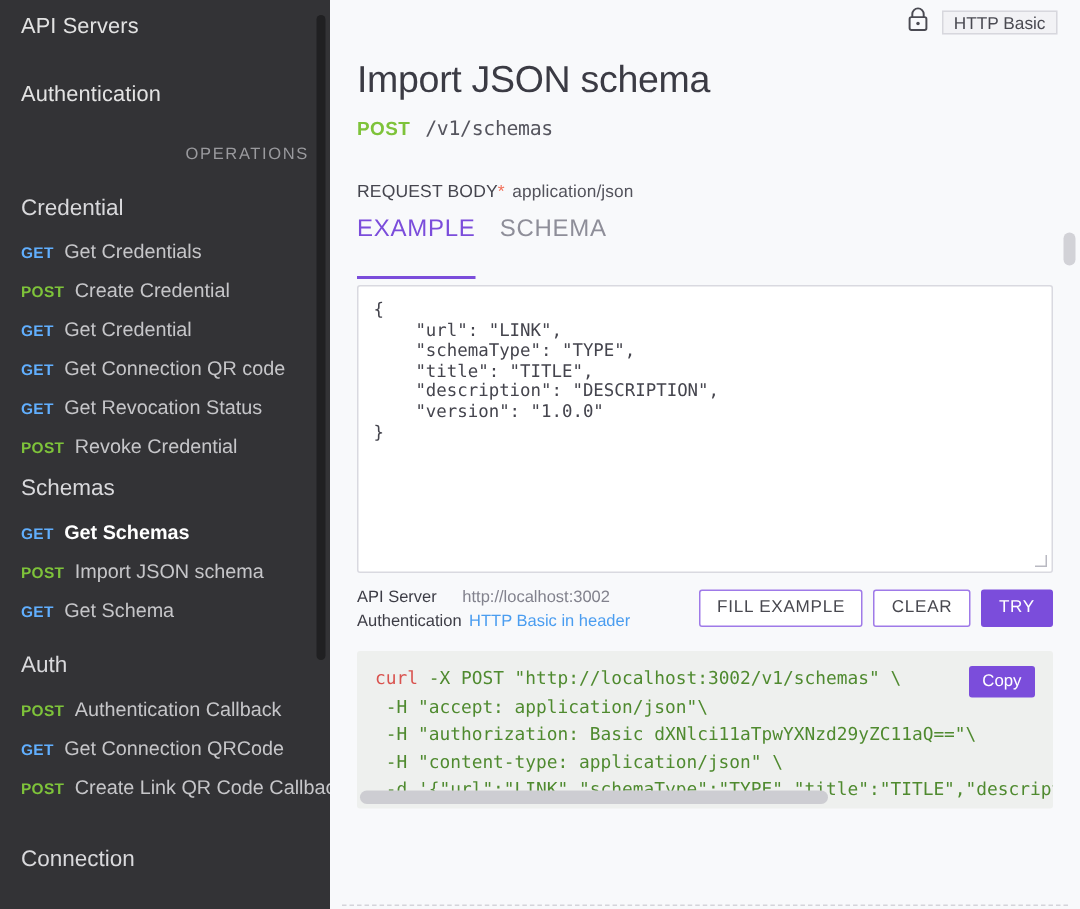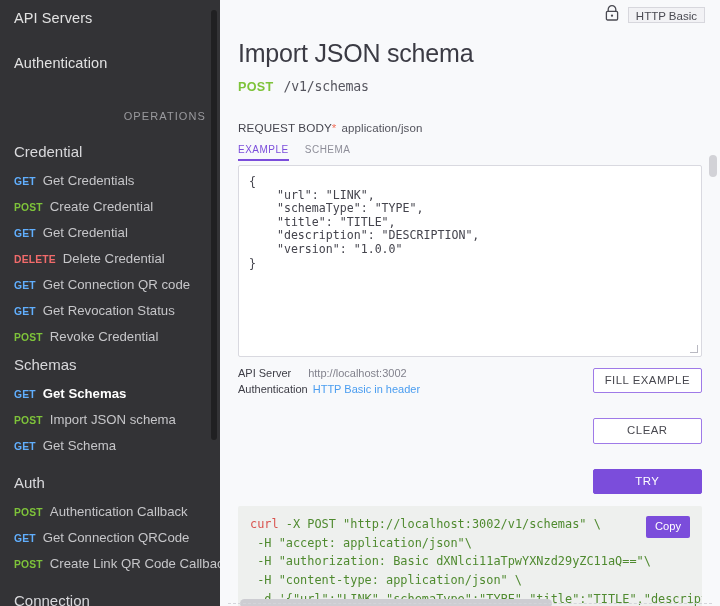--- a/index.html
+++ b/index.html
@@ -156,24 +156,24 @@
   .req-star { color: #f2705a; }
   .reqbody-ct { color: #53535c; margin-left: 5px; font-size: 11.5px; }
 
   .tabs {
     display: flex;
     gap: 16px;
     padding-left: 8px;
     margin-top: 10px;
   }
   .tab {
-    font-size: 10px;
+    font-size: 16px;
     letter-spacing: .5px;
     color: #8e8e99;
-    padding-bottom: 4px;
+    padding-bottom: 22px;
     cursor: pointer;
     border-bottom: 2.5px solid transparent;
   }
   .tab.active { color: #7b4ddb; border-bottom-color: #7b4ddb; }
 
   .example-box {
     margin: 4px 8px 0 8px;
     height: 192px;
     background: #ffffff;
     border: 1px solid #d9d9e0;
@@ -209,21 +209,21 @@
     display: flex;
     align-items: flex-start;
     justify-content: space-between;
     margin: 9px 8px 0 8px;
   }
   .meta-lines { font-size: 11px; line-height: 15.5px; }
   .meta-key { color: #3d3d46; }
   .meta-val { color: #82828d; margin-left: 17px; }
   .meta-link { color: #4a9df0; margin-left: 5px; cursor: pointer; }
 
-  .btns { display: flex; gap: 25px; padding-top: 2px; flex-direction: column; }
+  .btns { display: flex; gap: 7px; padding-top: 2px; }
   .btn {
     font-size: 11.4px;
     letter-spacing: .5px;
     padding: 6px 11px;
     border-radius: 2px;
     border: 1px solid #9f7ae8;
     background: #ffffff;
     color: #48484f;
     cursor: pointer;
     line-height: 1;
@@ -308,39 +308,35 @@
 
       <div style="height:4px"></div>
       <div class="sb-section-title" style="margin-top:6px;">
         <span>API Servers</span>
       </div>
 
       <div class="sb-section-title" style="margin-top:29px;">
         <span>Authentication</span>
       </div>
 
-      <div class="sb-operations" style="margin-top:39px;">OPERATIONS</div>
+      <div class="sb-operations" style="margin-top:26px;">OPERATIONS</div>
 
       <div class="sb-group-head" style="margin-top:21px;">Credential</div>
       <div style="margin-top:13px;">
         <div class="sb-item" style="margin-bottom:11px;">
           <span class="verb get">GET</span>
           <span>Get Credentials</span>
         </div>
         <div class="sb-item" style="margin-bottom:11px;">
           <span class="verb post">POST</span>
           <span>Create Credential</span>
         </div>
         <div class="sb-item" style="margin-bottom:11px;">
           <span class="verb get">GET</span>
           <span>Get Credential</span>
-        </div>
-        <div class="sb-item" style="margin-bottom:11px;">
-          <span class="verb delete">DELETE</span>
-          <span>Delete Credential</span>
         </div>
         <div class="sb-item" style="margin-bottom:11px;">
           <span class="verb get">GET</span>
           <span>Get Connection QR code</span>
         </div>
         <div class="sb-item" style="margin-bottom:11px;">
           <span class="verb get">GET</span>
           <span>Get Revocation Status</span>
         </div>
         <div class="sb-item">
@@ -374,21 +370,21 @@
         <div class="sb-item" style="margin-bottom:11px;">
           <span class="verb get">GET</span>
           <span>Get Connection QRCode</span>
         </div>
         <div class="sb-item">
           <span class="verb post">POST</span>
           <span>Create Link QR Code Callback</span>
         </div>
       </div>
 
-      <div class="sb-group-head" style="margin-top:21px;">Connection</div>
+      <div class="sb-group-head" style="margin-top:32px;">Connection</div>
 
     </div>
     <div class="sb-thumb"></div>
   </aside>
 
   <section class="main">
     <div class="main-pad">
 
       <div class="auth-bar">
         <span class="lock-icon">

